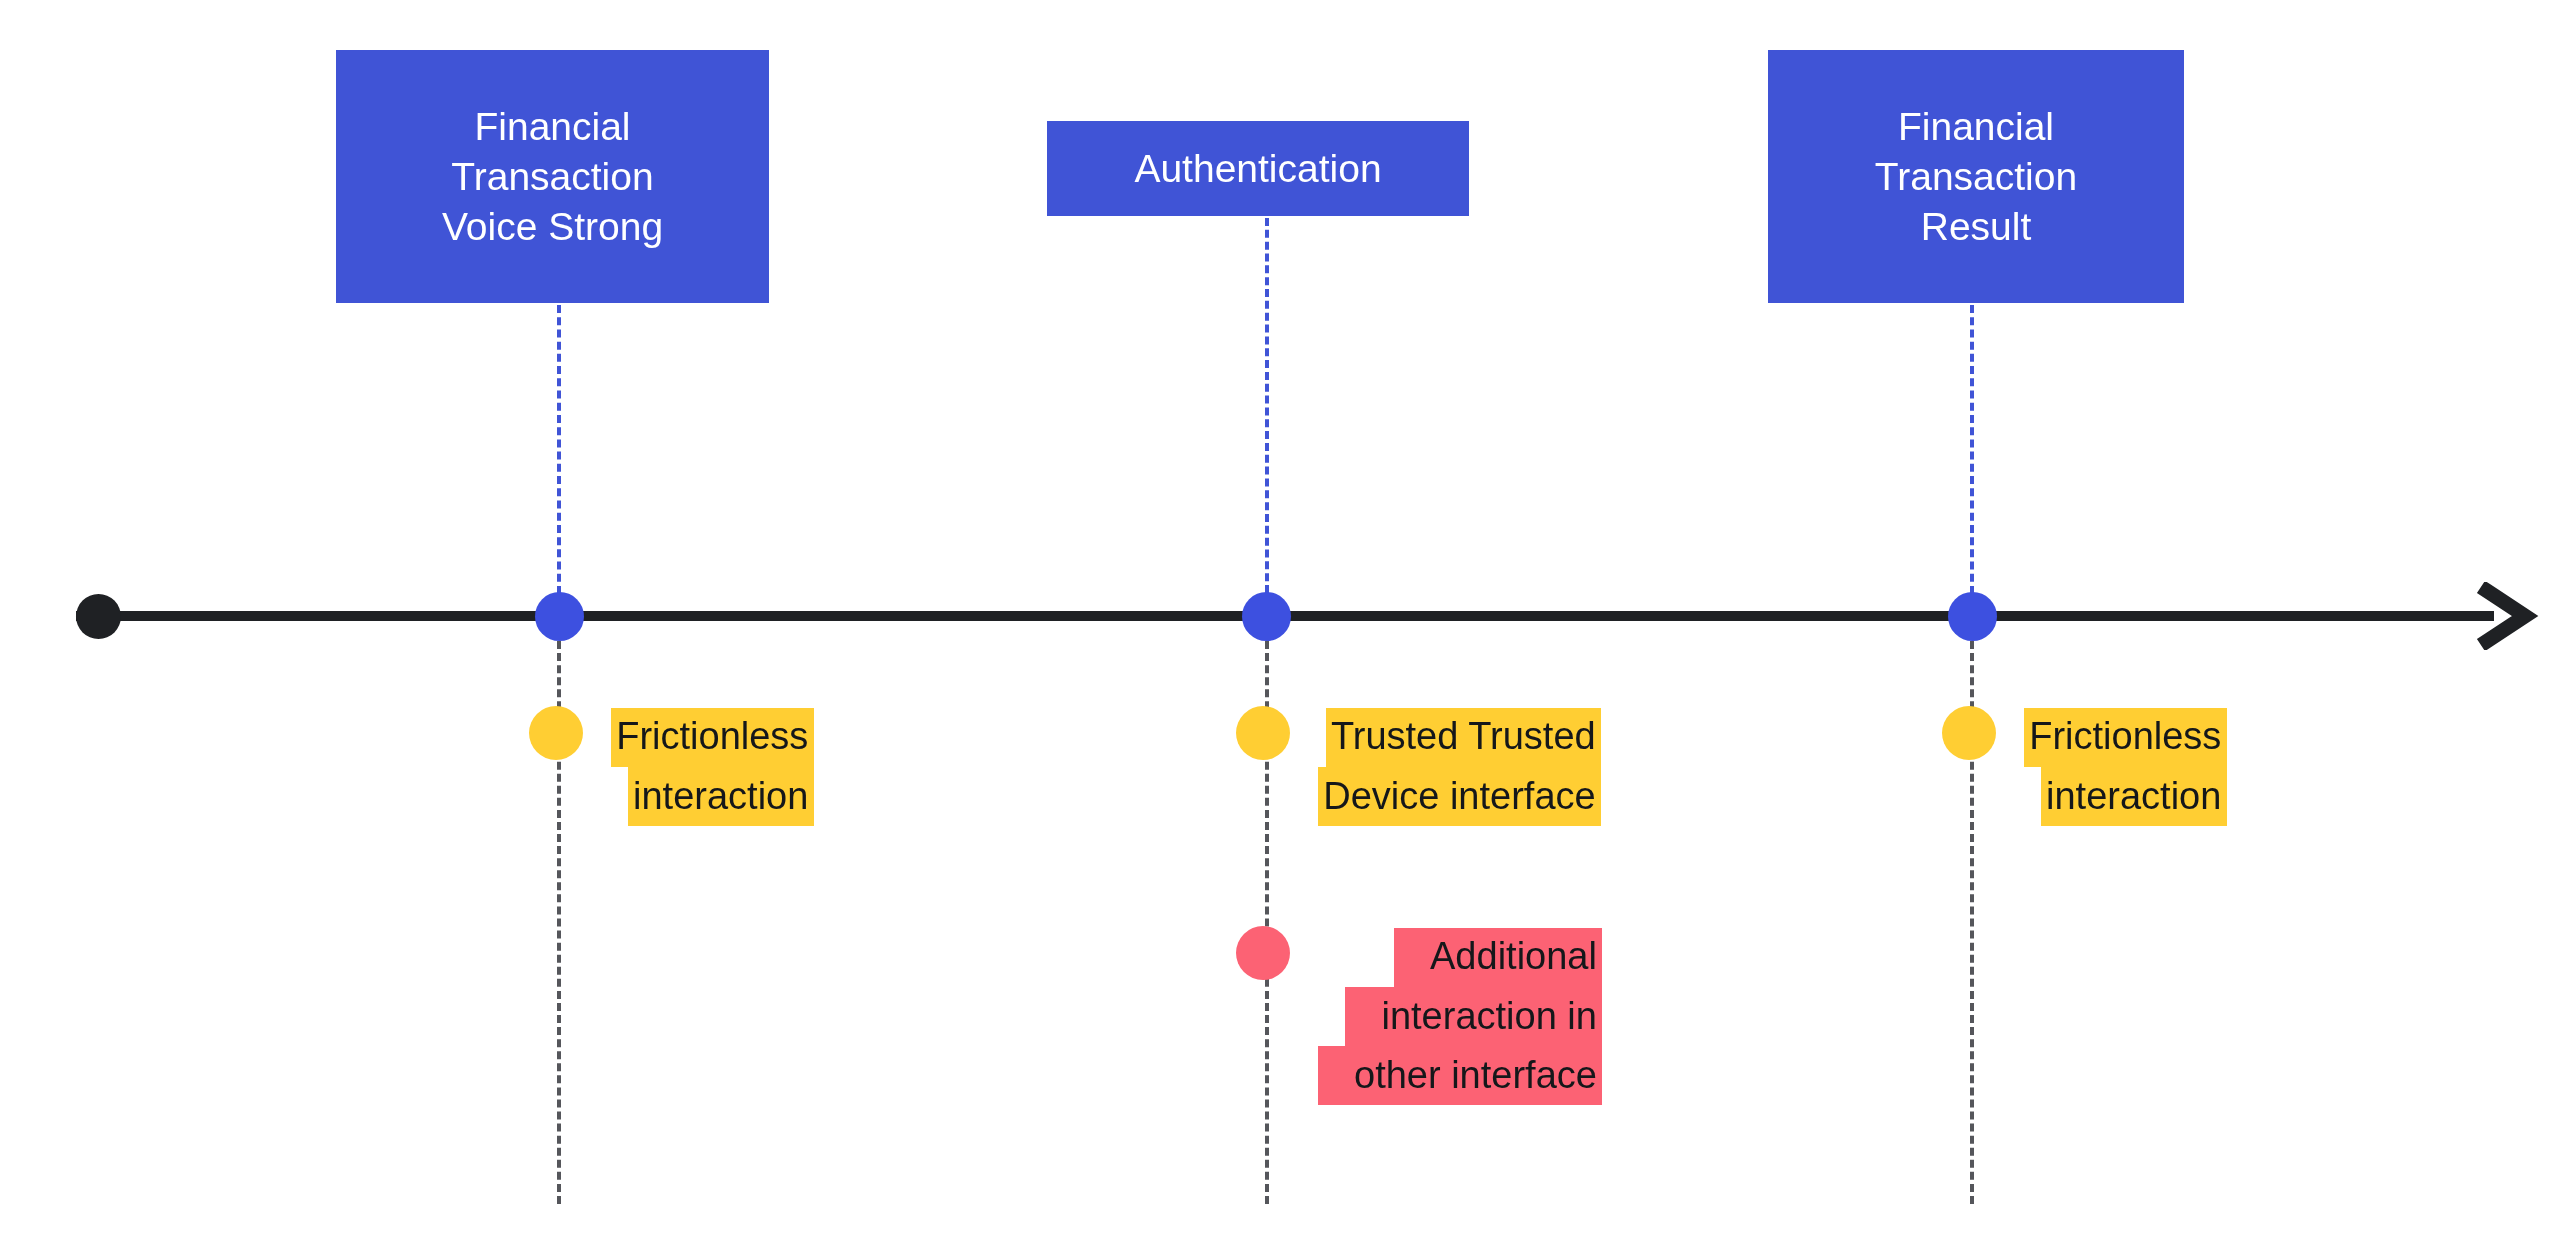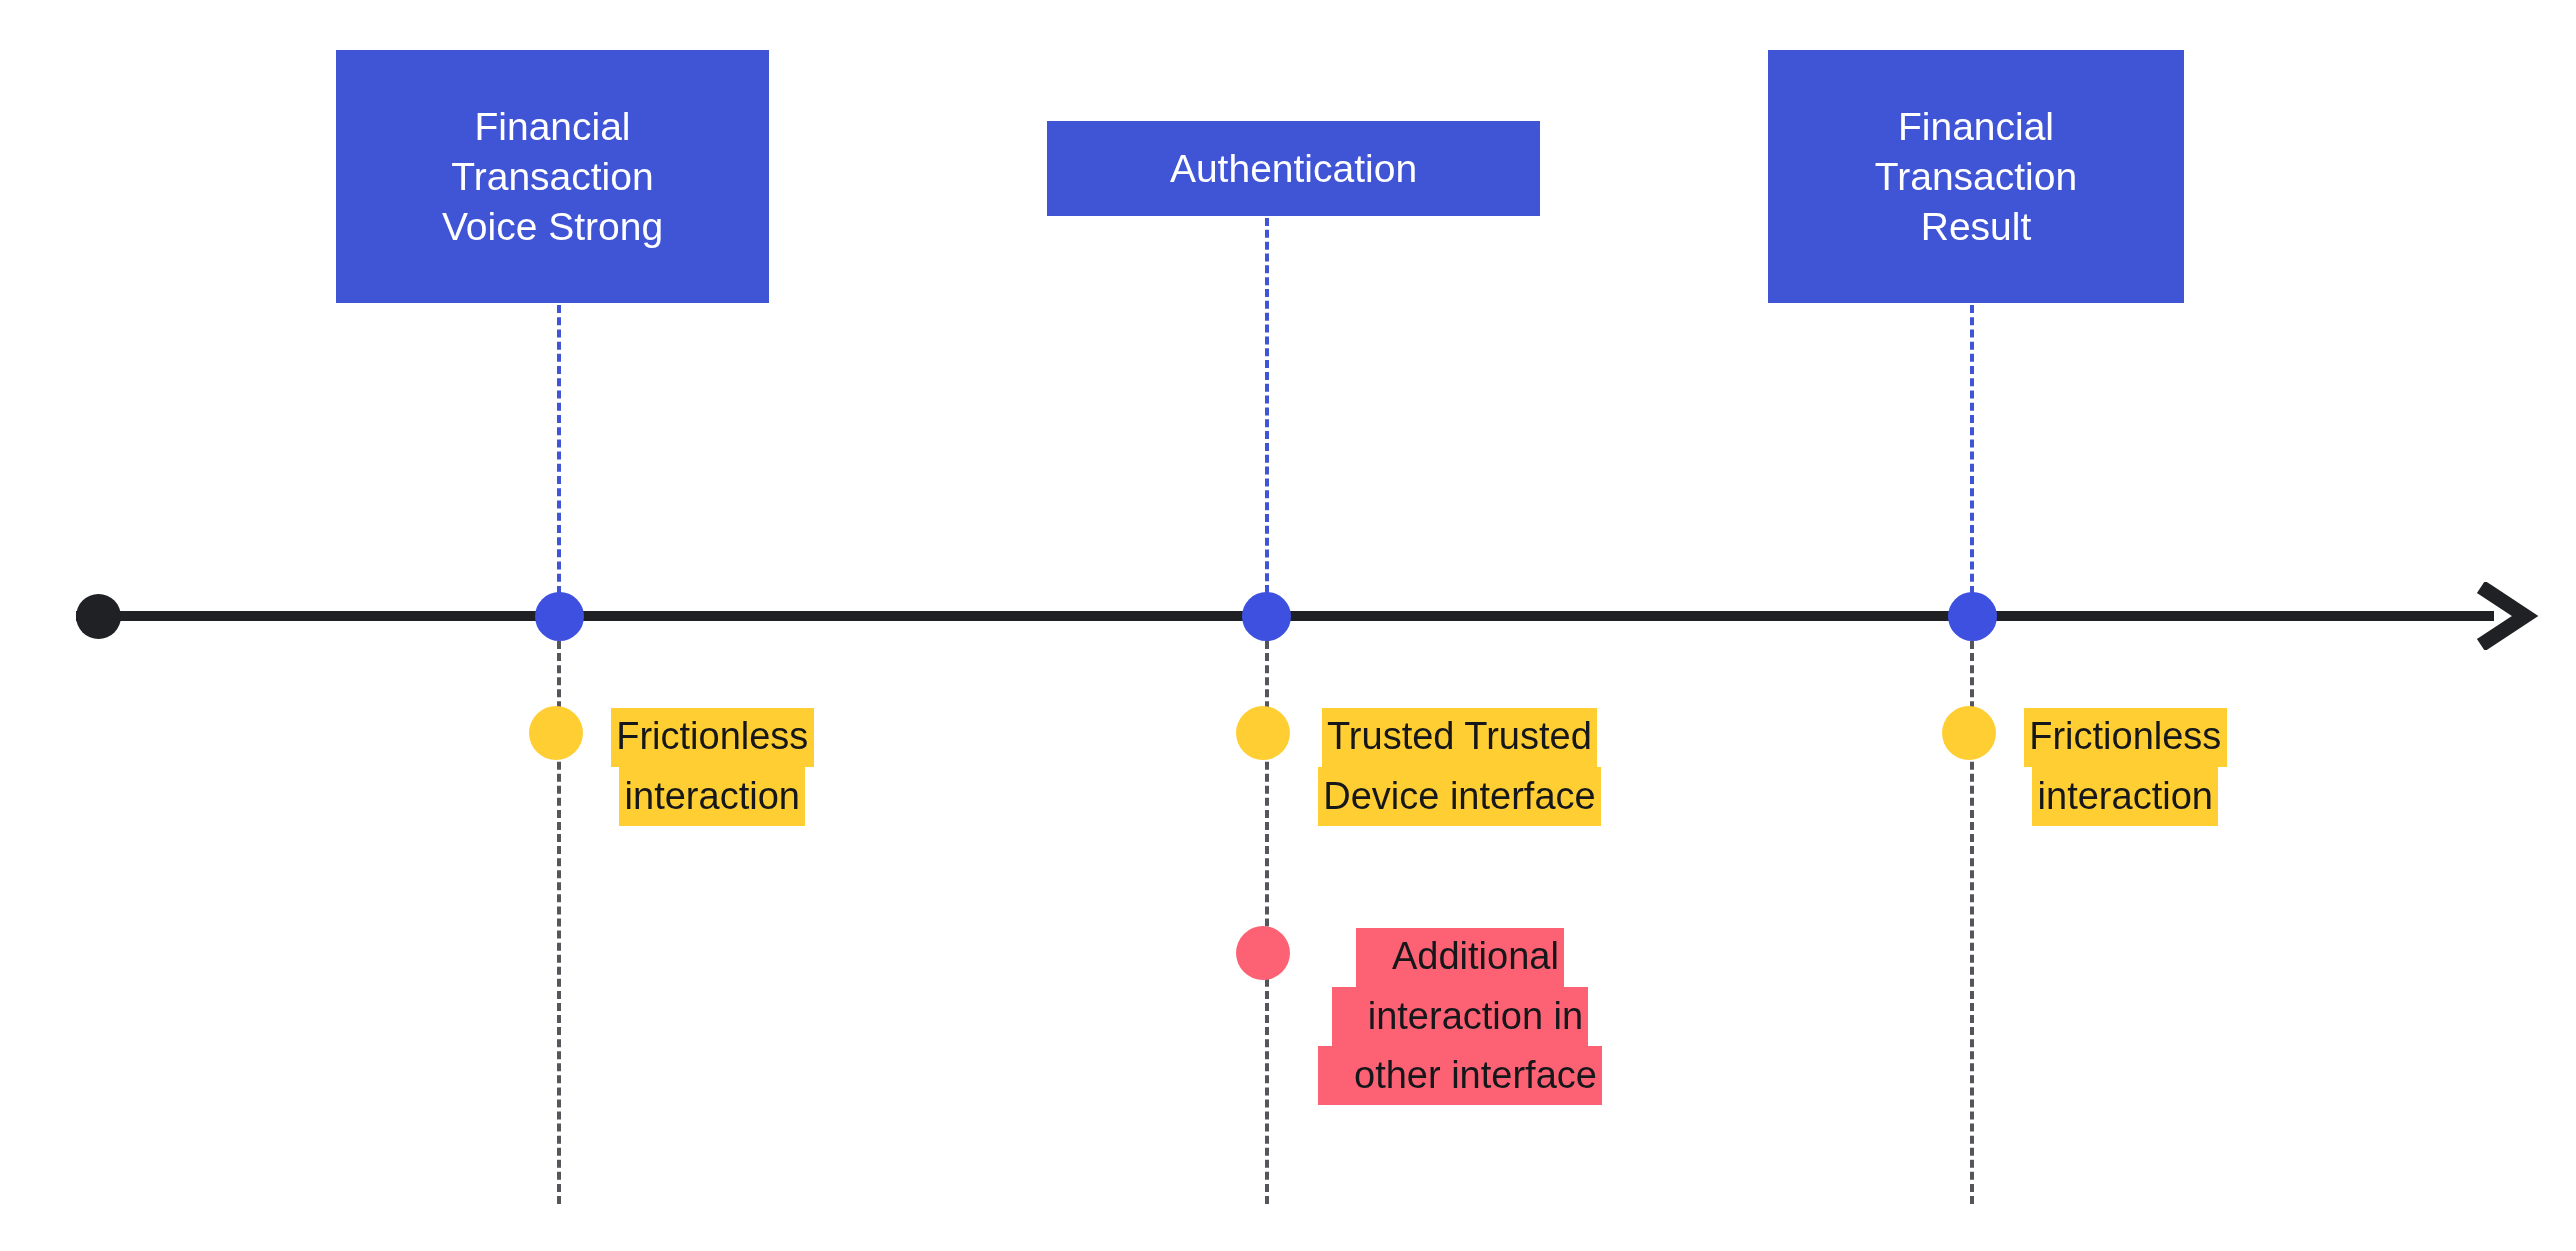--- a/index.html
+++ b/index.html
@@ -99,21 +99,21 @@
     height: 54px;
     border-radius: 50%;
     flex: none;
   }
   .annot-dot.yellow { background: #ffce33; }
   .annot-dot.red    { background: #fc6274; }
 
   .annot-text {
     display: flex;
     flex-direction: column;
-    align-items: center;
+    align-items: flex-end;
     margin-left: 28px;
     margin-top: 1.7px;
   }
   .annot-text .tline {
     font-size: 38px;
     line-height: 54px;
     color: #15171a;
     white-space: nowrap;
     padding: 1.7px 5.2px 3.5px 5.2px;
     box-decoration-break: clone;
@@ -144,21 +144,21 @@
   <div class="dash-down" style="left:557px; top:641px; height:563px;"></div>
 
   <div class="annotation" style="left:529px; top:706px;">
     <span class="annot-dot yellow"></span>
     <span class="annot-text yellow">
       <span class="tline">Frictionless</span>
       <span class="tline">interaction</span>
     </span>
   </div>
 
-  <div class="event-box" style="left:1047px; top:121px; width:493px; height:95px;">
+  <div class="event-box" style="left:1047px; top:121px; width:422px; height:95px;">
     <span class="box-line">Authentication</span>
   </div>
   <div class="dash-up" style="left:1265px; top:218px; height:375px;"></div>
   <div class="node-dot" style="left:1242px; top:592px;"></div>
   <div class="dash-down" style="left:1265px; top:641px; height:563px;"></div>
 
   <div class="annotation" style="left:1236px; top:706px;">
     <span class="annot-dot yellow"></span>
     <span class="annot-text yellow">
       <span class="tline">Trusted Trusted</span>

